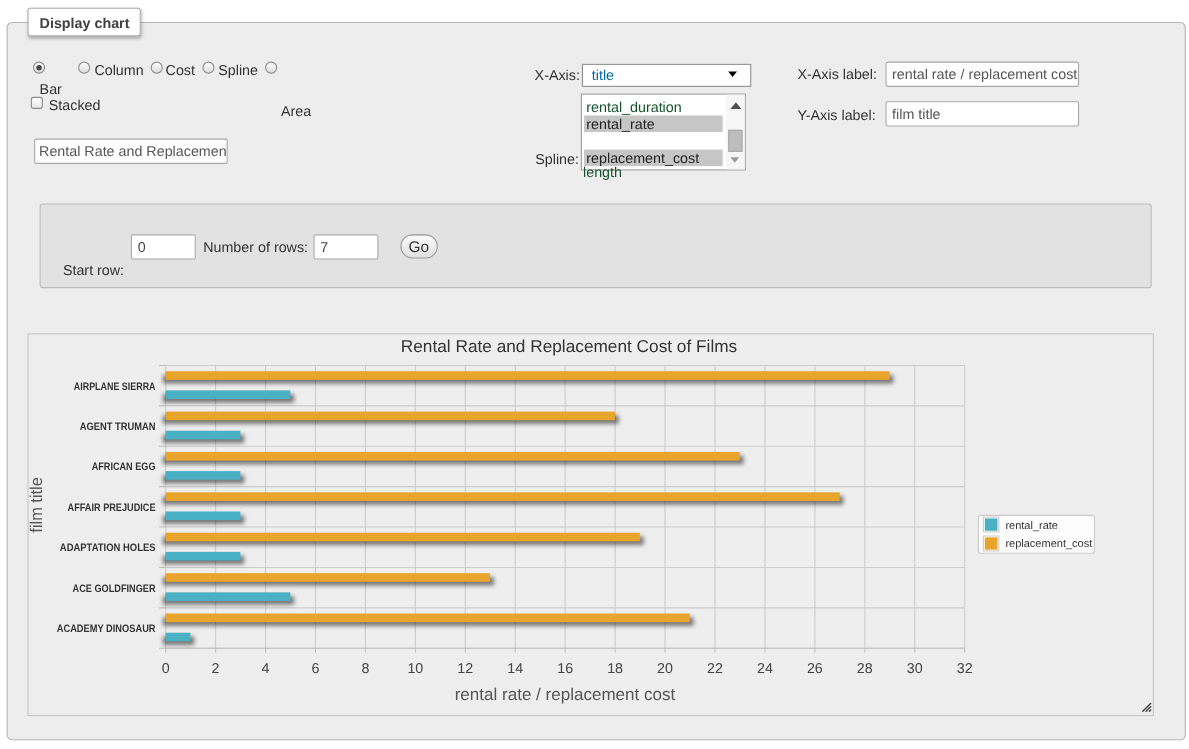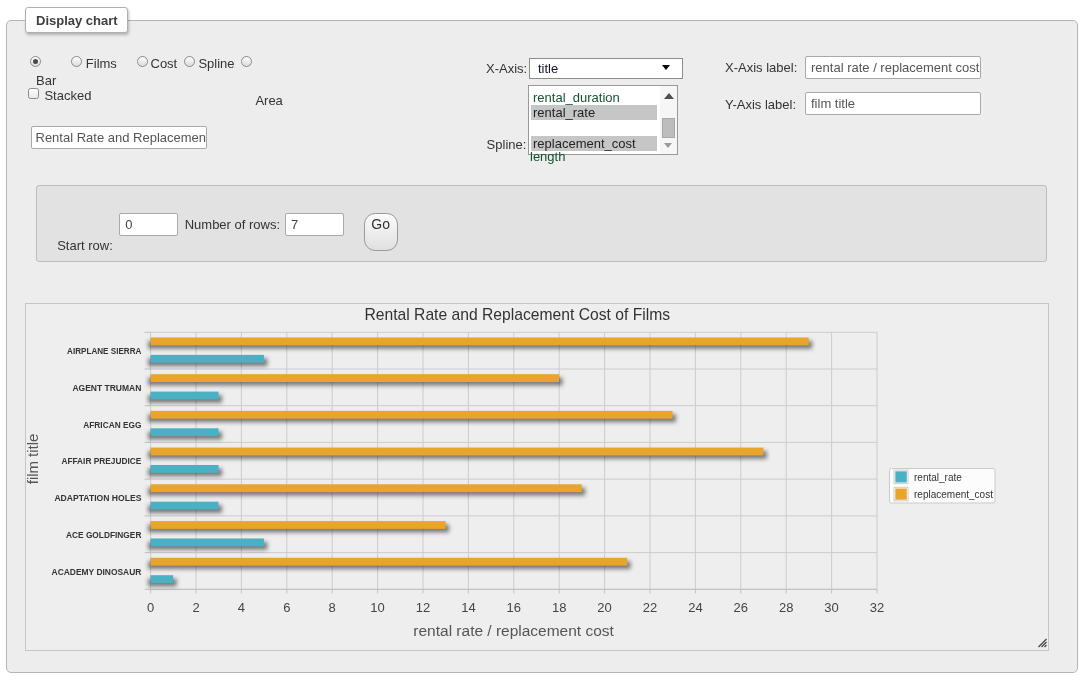--- a/index.html
+++ b/index.html
@@ -9,36 +9,36 @@
 
 <div class="abs" style="left:6px;top:20px;width:1072px;height:652.5px;background:#ededed;border:1px solid #b5b5b5;border-radius:5px;"></div>
 
 <div class="abs" style="left:25px;top:7px;width:103px;height:26px;background:#fff;border:1px solid #b0b0b0;border-radius:3px;box-shadow:1px 2px 3px rgba(0,0,0,0.25);"></div>
 <div class="abs" style="left:36px;top:13px;font-size:13px;font-weight:bold;color:#3f3f3f;">Display chart</div>
 
 <div class="abs" style="left:29.8px;top:56.4px;width:11px;height:11px;border:1px solid #8b8b8b;border-radius:50%;background:linear-gradient(#fdfdfd,#dcdcdc);"></div>
 <div class="abs" style="left:32.8px;top:59.4px;width:5px;height:5px;border-radius:50%;background:#474747;"></div>
 <div class="lbl" style="left:36px;top:55.5px;margin-top:17px;">Bar</div>
 <div class="abs" style="left:70.8px;top:56.4px;width:11px;height:11px;border:1px solid #8b8b8b;border-radius:50%;background:linear-gradient(#fdfdfd,#dcdcdc);"></div>
-<div class="lbl" style="left:85.8px;top:55.5px;">Films</div>
+<div class="lbl" style="left:85.8px;top:55.5px;">Column</div>
 <div class="abs" style="left:136.6px;top:56.4px;width:11px;height:11px;border:1px solid #8b8b8b;border-radius:50%;background:linear-gradient(#fdfdfd,#dcdcdc);"></div>
 <div class="lbl" style="left:150.5px;top:55.5px;">Cost</div>
 <div class="abs" style="left:183.8px;top:56.4px;width:11px;height:11px;border:1px solid #8b8b8b;border-radius:50%;background:linear-gradient(#fdfdfd,#dcdcdc);"></div>
 <div class="lbl" style="left:198.4px;top:55.5px;">Spline</div>
 <div class="abs" style="left:240.7px;top:56.4px;width:11px;height:11px;border:1px solid #8b8b8b;border-radius:50%;background:linear-gradient(#fdfdfd,#dcdcdc);"></div>
 <div class="lbl" style="left:255.4px;top:55.5px;margin-top:37px;">Area</div>
 
 <div class="abs" style="left:28.3px;top:88px;width:11px;height:11px;border:1px solid #8b8b8b;border-radius:2.5px;background:linear-gradient(#fdfdfd,#e9e9e9);"></div>
 <div class="lbl" style="left:44.4px;top:87.5px;">Stacked</div>
 
 <div class="inp" style="left:30.5px;top:125.5px;width:176px;height:23.5px;line-height:21.5px;padding-left:4px;">Rental Rate and Replacement Cost of Films</div>
 
 <div class="lbl" style="left:486px;top:61px;">X-Axis:</div>
 <div class="abs" style="left:528.5px;top:57.5px;width:154.5px;height:21px;background:#fff;border:1px solid #8d8d8d;border-radius:0;"></div>
-<div class="lbl" style="left:538px;top:61px;color:#0f172a;">title</div>
+<div class="lbl" style="left:538px;top:61px;color:#0369a1;">title</div>
 <div class="abs" style="left:662px;top:65px;width:0;height:0;border-left:4.5px solid transparent;border-right:4.5px solid transparent;border-top:5.5px solid #000;"></div>
 
 <div class="abs" style="left:528px;top:84.5px;width:149.5px;height:70px;background:#fff;border:1px solid #999;"></div>
 <div class="abs" style="left:531px;top:104.9px;width:126px;height:15.5px;background:#c6c6c6;"></div>
 <div class="abs" style="left:531px;top:135.9px;width:126px;height:15.5px;background:#c6c6c6;"></div>
 <div class="lbl" style="left:533px;top:89.8px;color:#14532d;">rental_duration</div>
 <div class="lbl" style="left:533px;top:105.1px;color:#222;">rental_rate</div>
 <div class="lbl" style="left:530px;top:120.7px;color:#14532d;margin-top:28px;">length</div>
 <div class="lbl" style="left:533px;top:136.1px;color:#222;">replacement_cost</div>
 
@@ -51,21 +51,21 @@
 <div class="lbl" style="left:725px;top:60px;">X-Axis label:</div>
 <div class="inp" style="left:805px;top:55.5px;width:176px;height:23px;line-height:21px;padding-left:5px;">rental rate / replacement cost</div>
 <div class="lbl" style="left:725px;top:96.5px;">Y-Axis label:</div>
 <div class="inp" style="left:805px;top:91.6px;width:176px;height:23px;line-height:21px;padding-left:5px;">film title</div>
 
 <div class="abs" style="left:36px;top:185px;width:1011px;height:76.5px;background:#e2e2e2;border:1px solid #bdbdbd;border-radius:3px;"></div>
 <div class="lbl" style="left:57.2px;top:217.2px;margin-top:21px;">Start row:</div>
 <div class="inp" style="left:119.3px;top:212.9px;width:58.5px;height:23px;line-height:21px;padding-left:5px;color:#444;">0</div>
 <div class="lbl" style="left:184.7px;top:217.2px;">Number of rows:</div>
 <div class="inp" style="left:285.1px;top:212.9px;width:58.5px;height:23px;line-height:21px;padding-left:5px;color:#444;">7</div>
-<div class="abs" style="left:363.8px;top:212.9px;width:33.8px;height:38px;border:1px solid #999;border-radius:11.2px;background:linear-gradient(#fbfbfb,#e0e0e0);font-size:14px;color:#333;text-align:center;line-height:20.5px;">Go</div>
+<div class="abs" style="left:363.8px;top:212.9px;width:33.8px;height:22px;border:1px solid #999;border-radius:11.2px;background:linear-gradient(#fbfbfb,#e0e0e0);font-size:14px;color:#333;text-align:center;line-height:20.5px;">Go</div>
 
 <div class="abs" style="left:25px;top:303px;width:1023.5px;height:348.0px;background:#eeeeee;border:1px solid #c5c5c5;">
 <svg width="1024" height="348" viewBox="0 0 1024 348" style="position:absolute;left:0;top:0;font-family:'Liberation Sans',sans-serif;">
 <defs>
         <filter id="bsh" x="-30%" y="-60%" width="160%" height="260%">
           <feGaussianBlur in="SourceGraphic" stdDeviation="2.0"></feGaussianBlur>
         </filter>
       </defs>
 <line x1="124.6" y1="28.3" x2="124.6" y2="285.3" stroke="#cccccc" stroke-width="1"></line>
 <line x1="170.0" y1="28.3" x2="170.0" y2="285.3" stroke="#cccccc" stroke-width="1"></line>

